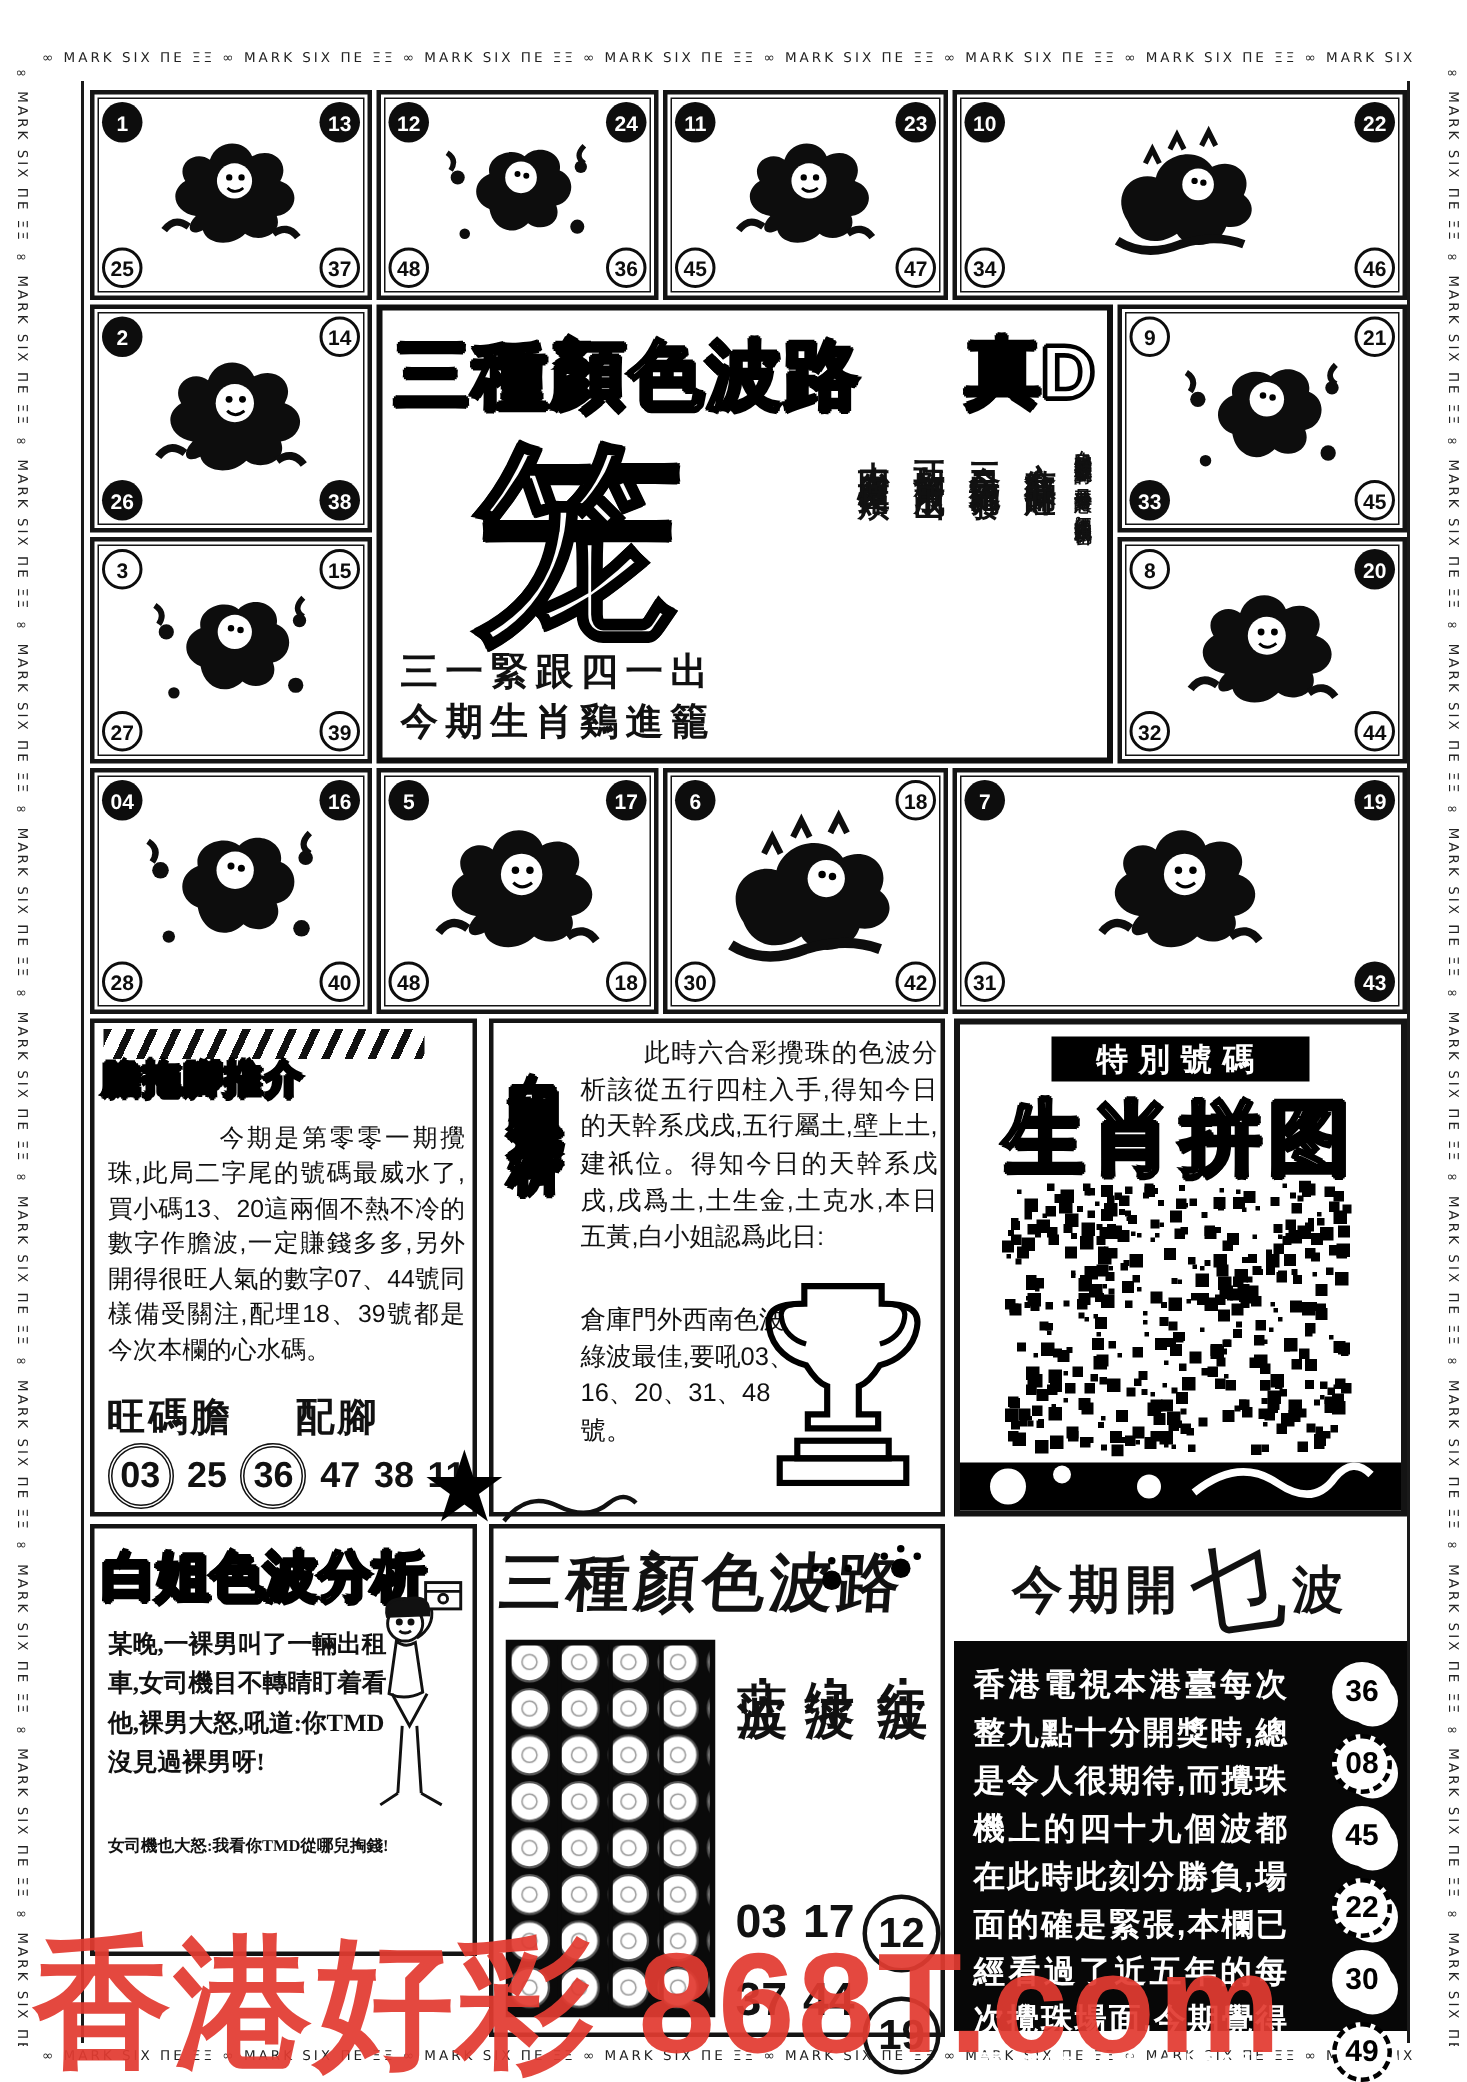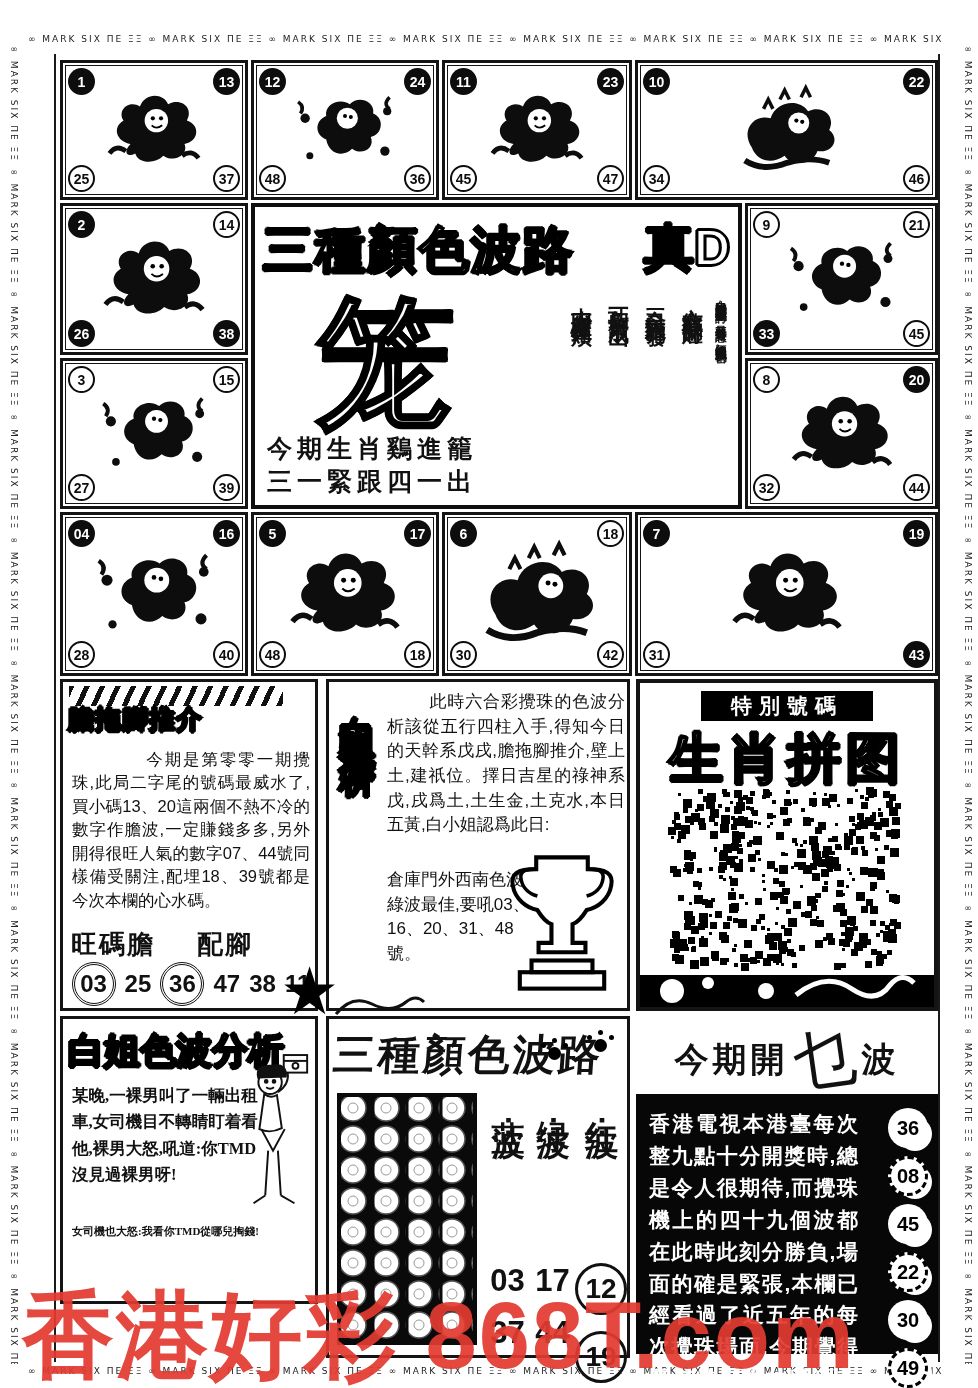--- a/index.html
+++ b/index.html
@@ -224,22 +224,22 @@
     <div class="cp-titleD hollow">真D</div>
     <div class="cp-big hollow">笼</div>
     <div class="cp-poem">
       <div class="poem-intro">白小姐特別奉獻神童獻碼詩,只要猜透詩意,便從圖中找到密碼。</div>
       <div class="poem-line">六合欲取偏財旺</div>
       <div class="poem-line">三合已入龍狗發</div>
       <div class="poem-line">功虧一簣可成山</div>
       <div class="poem-line">由少而多莫憚煩</div>
     </div>
     <div class="cp-bottom">
+      <div>三一緊跟四一出</div>
       <div>今期生肖鷄進籠</div>
-      <div>三一緊跟四一出</div>
     </div>
   </div>
 
   <div class="pic-panel" style="left:60px;top:512px;width:188px;height:164px">
     <svg class="illus">
         <use href="#blob-c"></use>
       </svg>
     <span class="corner f c-tl">04</span>
     <span class="corner f c-tr">16</span>
     <span class="corner o c-bl">28</span>
@@ -286,21 +286,21 @@
       <span>25</span>
       <span class="ringed">36</span>
       <span>47</span>
       <span>38</span>
       <span>11</span>
     </div>
   </div>
 
   <div class="panel" style="left:326px;top:679px;width:304px;height:332px">
     <div class="cw-title hollow">白姐色波分析</div>
-    <div class="cw-body">此時六合彩攪珠的色波分析該從五行四柱入手,得知今日的天幹系戊戌,膽拖腳推介,壁上土,建祇位。擇日吉星的祿神系戊,戌爲土,土生金,土克水,本日五黃,白小姐認爲此日:</div>
+    <div class="cw-body">此時六合彩攪珠的色波分析該從五行四柱入手,得知今日的天幹系戊戌,五行屬土,壁上土,建祇位。得知今日的天幹系戊戌,戌爲土,土生金,土克水,本日五黃,白小姐認爲此日:</div>
     <div class="cw-body2">倉庫門外西南色波綠波最佳,要吼03、16、20、31、48號。</div>
     <svg class="trophy" viewBox="0 0 100 128">
       <path d="M28 8 h44 v10 c16 0 22 4 20 14 c-2 12 -12 19 -21 21 c-5 8 -9 11 -12 12 v16 h11 v8 h-40 v-8 h11 v-16 c-3 -1 -7 -4 -12 -12 c-9 -2 -19 -9 -21 -21 c-2 -10 4 -14 20 -14 z" fill="none" stroke="#000" stroke-width="3.5"></path>
       <path d="M28 18 c-10 0 -14 2 -13 8 c1 8 7 13 14 15 M72 18 c10 0 14 2 13 8 c-1 8 -7 13 -14 15" fill="none" stroke="#000" stroke-width="3"></path>
       <rect x="24" y="96" width="52" height="10" fill="none" stroke="#000" stroke-width="3.5"></rect>
       <rect x="14" y="106" width="72" height="14" fill="none" stroke="#000" stroke-width="3.5"></rect>
     </svg>
   </div>
 
   <div class="panel zp" style="left:636px;top:679px;width:302px;height:332px">

